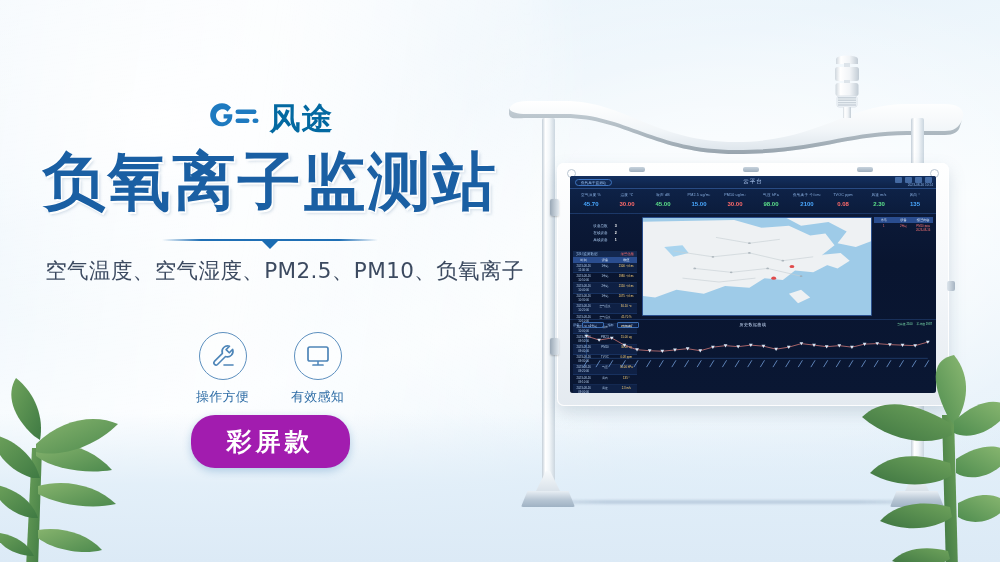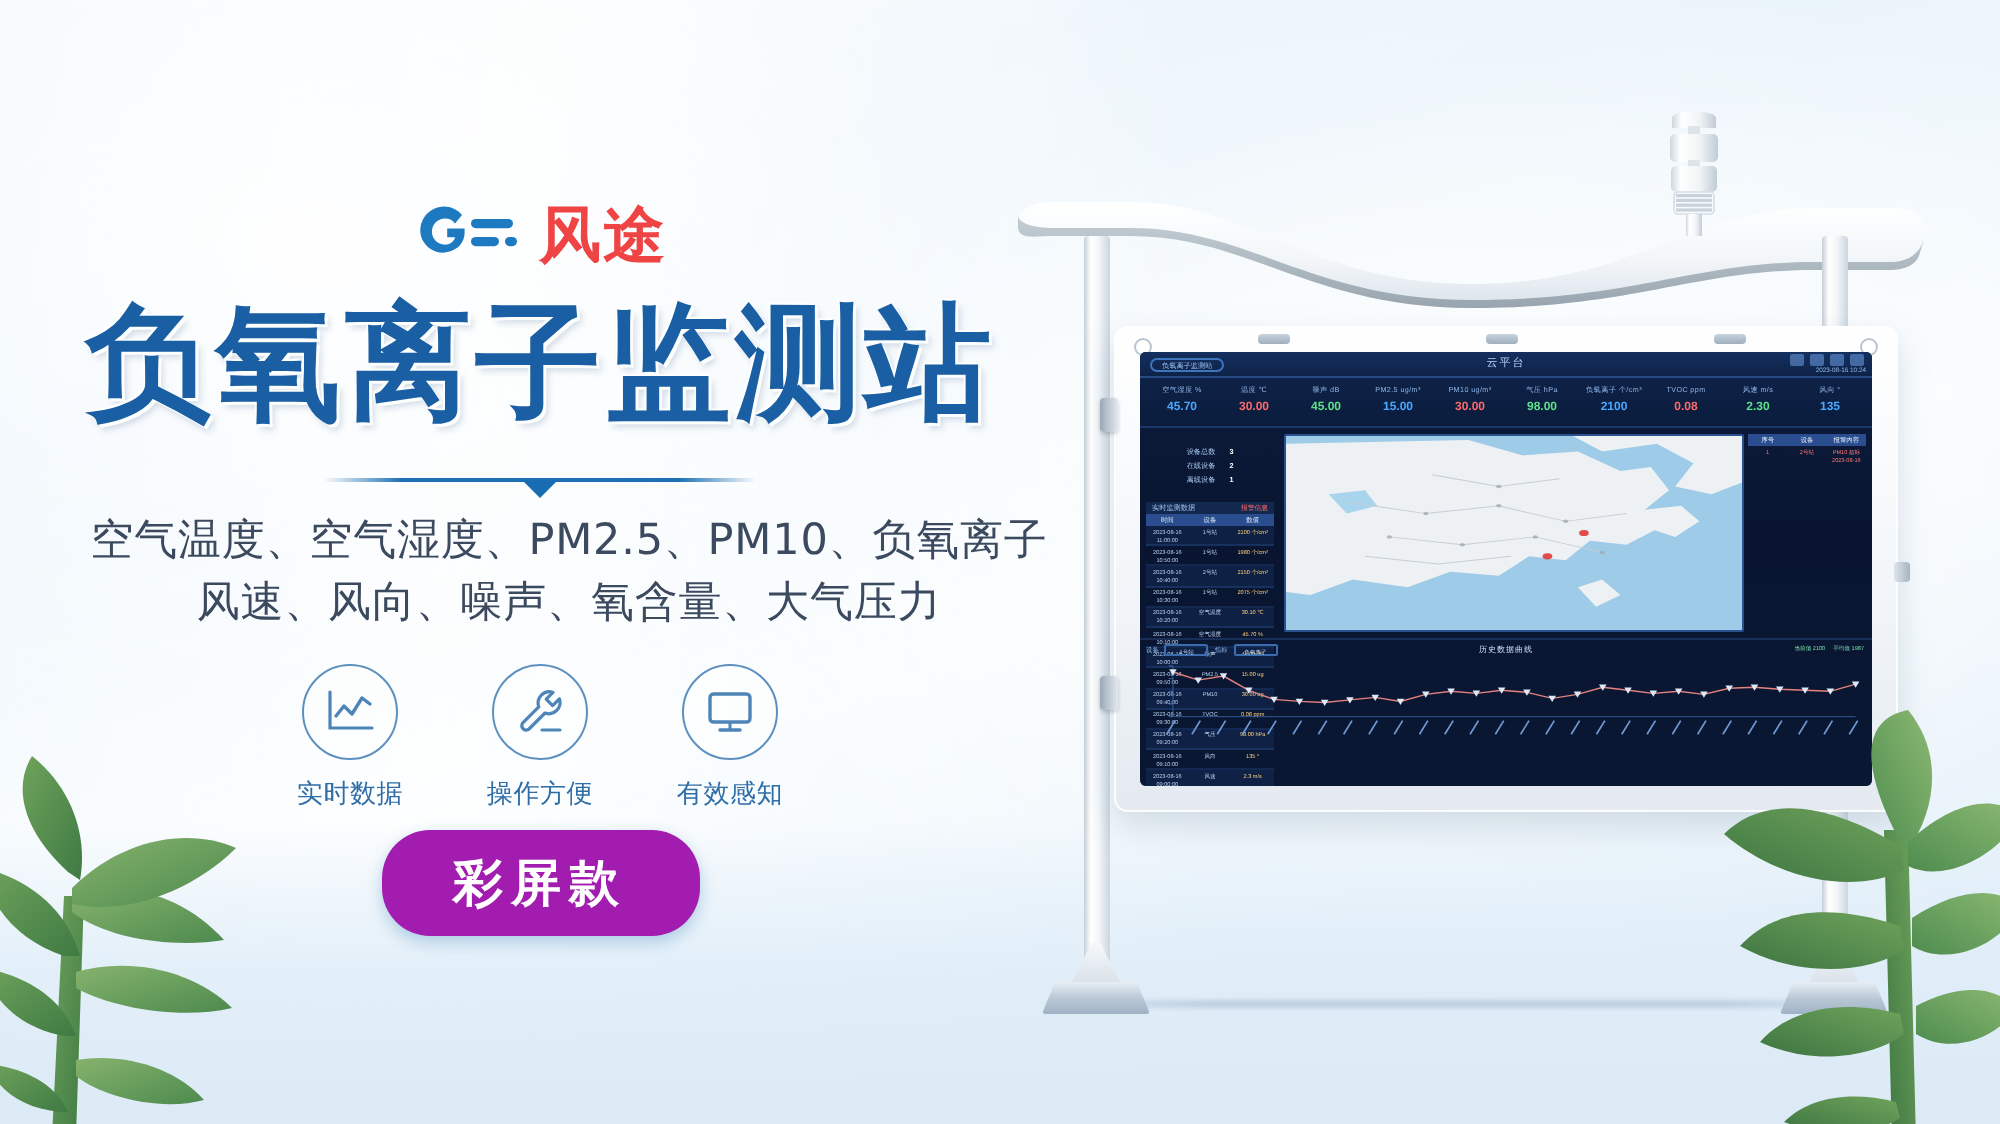--- a/index.html
+++ b/index.html
@@ -31,21 +31,21 @@
 
   
   .left { position:absolute; left:0; top:0; width:540px; height:562px; }
 
   .logo-row {
     position:absolute; left:0; right:0; top:100px;
     display:flex; align-items:center; justify-content:center; gap:9px;
   }
   .logo-mark { width:54px; height:36px; display:block; }
   .logo-text {
-    font-size:31px; font-weight:700; color:#ef4444; letter-spacing:1px;
+    font-size:31px; font-weight:700; color:#0369a1; letter-spacing:1px;
     line-height:1; font-family:"DejaVu Sans","Liberation Sans",sans-serif;text-align:right;
   }
 
   .title {
     position:absolute; left:0; right:0; top:149px;
     text-align:center;
     font-size:63px; font-weight:700; letter-spacing:2px; line-height:1.04;
     color:#1a5fa3;
     font-family:"DejaVu Sans","Liberation Sans",sans-serif;
     text-shadow:
@@ -267,34 +267,24 @@
 
     <h1 class="title">负氧离子监测站</h1>
 
     <div class="divider">
       <div class="divider-line"></div>
       <div class="divider-tri"></div>
     </div>
 
     <div class="subtitle">
       <div>空气温度、空气湿度、PM2.5、PM10、负氧离子</div>
-      <div>风速、风向、噪声、氧含量、大气压力</div>
     </div>
 
     <div class="features">
 
-      <div class="feature">
-        <div class="feature-circle">
-          <svg width="26" height="24" viewBox="0 0 26 24">
-            <path d="M3 2 L3 20 L24 20" stroke="#4d85b8" stroke-width="1.6" fill="none" stroke-linecap="round"></path>
-            <polyline points="6,14 10,9 14,13 19,5 23,8" stroke="#4d85b8" stroke-width="1.7" fill="none" stroke-linejoin="round" stroke-linecap="round"></polyline>
-          </svg>
-        </div>
-        <div class="feature-label">实时数据</div>
-      </div>
 
 
       <div class="feature">
         <div class="feature-circle">
           <svg width="26" height="26" viewBox="0 0 26 26">
             <path d="M19.5 3.2 A5.6 5.6 0 0 0 12.4 10.4 L4.4 18.4 A2.2 2.2 0 0 0 7.5 21.5 L15.5 13.5 A5.6 5.6 0 0 0 22.7 6.4 L19.3 9.8 L16.1 6.6 Z" stroke="#4d85b8" stroke-width="1.6" fill="none" stroke-linejoin="round"></path>
             <path d="M14 22 L23 22" stroke="#4d85b8" stroke-width="1.6" stroke-linecap="round"></path>
           </svg>
         </div>
         <div class="feature-label">操作方便</div>

